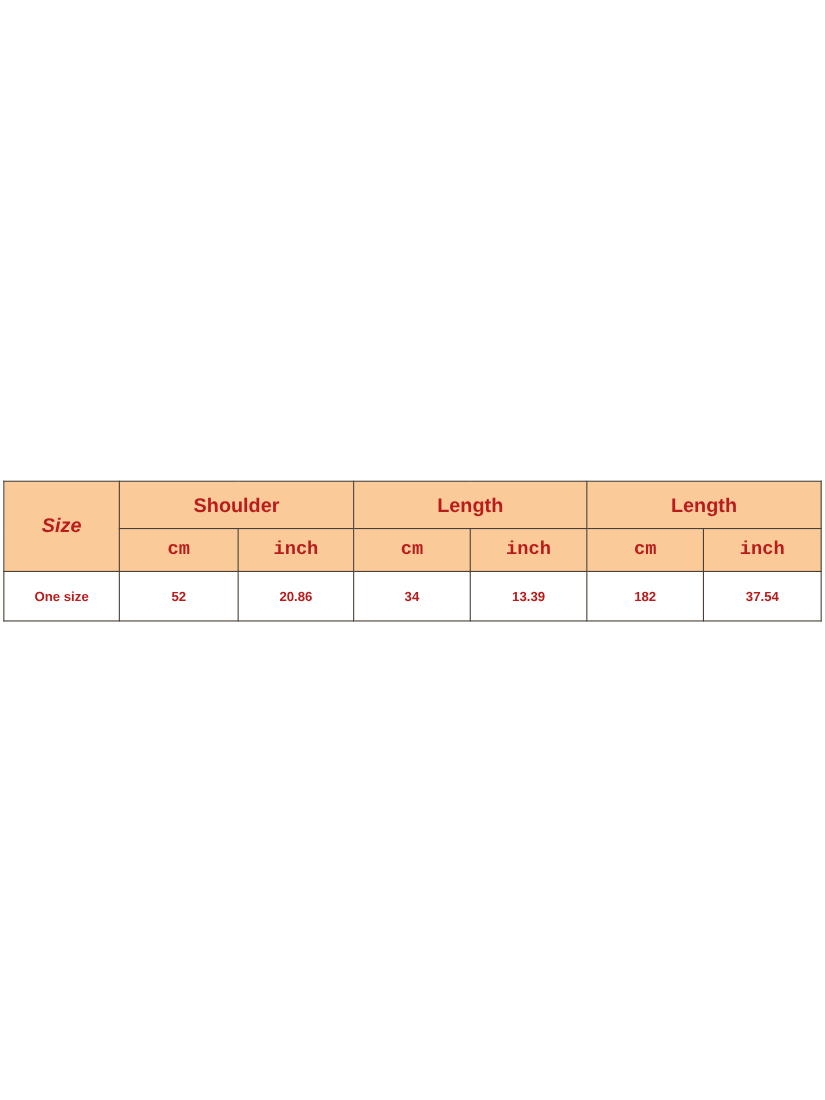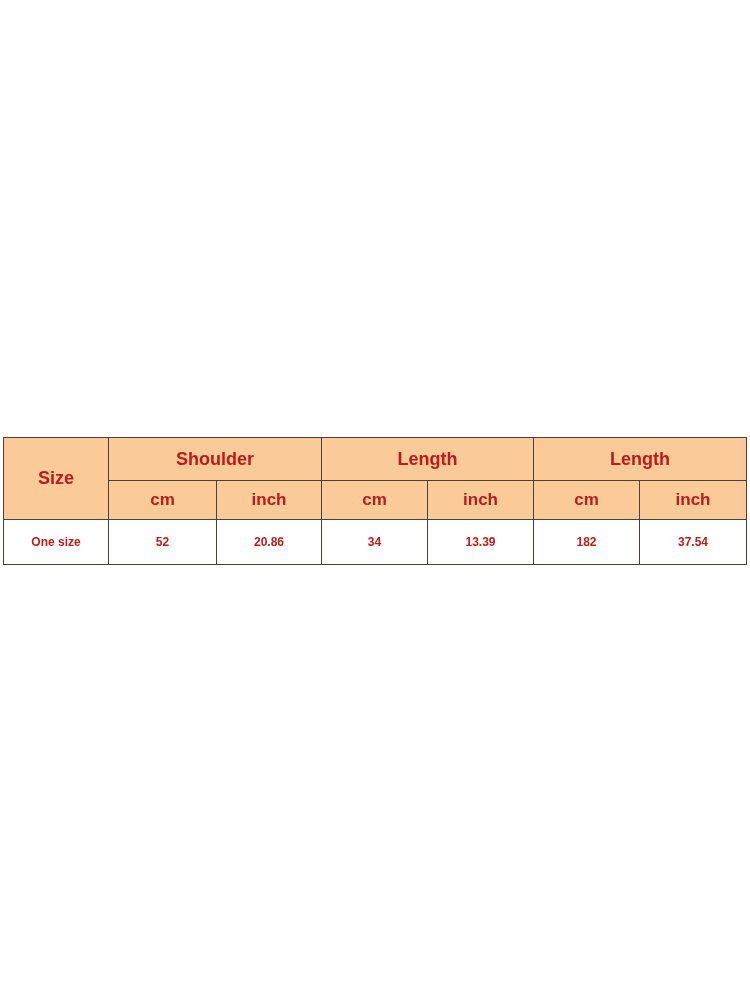--- a/index.html
+++ b/index.html
@@ -53,32 +53,34 @@
   
   tr.group-row td {
     height: 42px;
     font-size: 18px;
   }
 
   
   tr.unit-row td {
     height: 38px;
     font-size: 17px;
+    font-family: Liberation Mono, monospace;
   }
 
   
   tr.data-row td {
     height: 44px;
     font-size: 12px;
     background: #ffffff;
   }
 
   
   td.size-head {
     font-size: 17px;
+    font-style: italic;
   }
 
   td.size-label {
     font-size: 18px;
   }
 
   
   col.c-size   { width: 105px; }
   col.c-sh-cm  { width: 108px; }
   col.c-sh-in  { width: 105px; }

